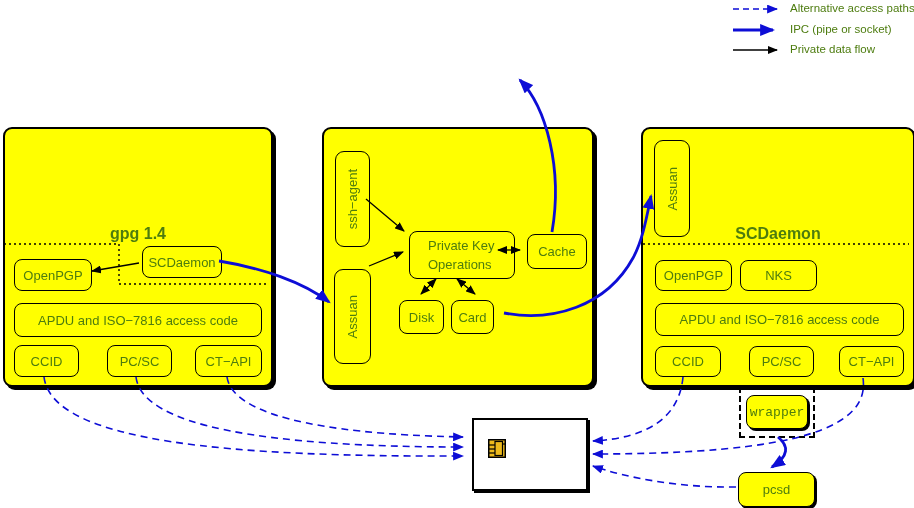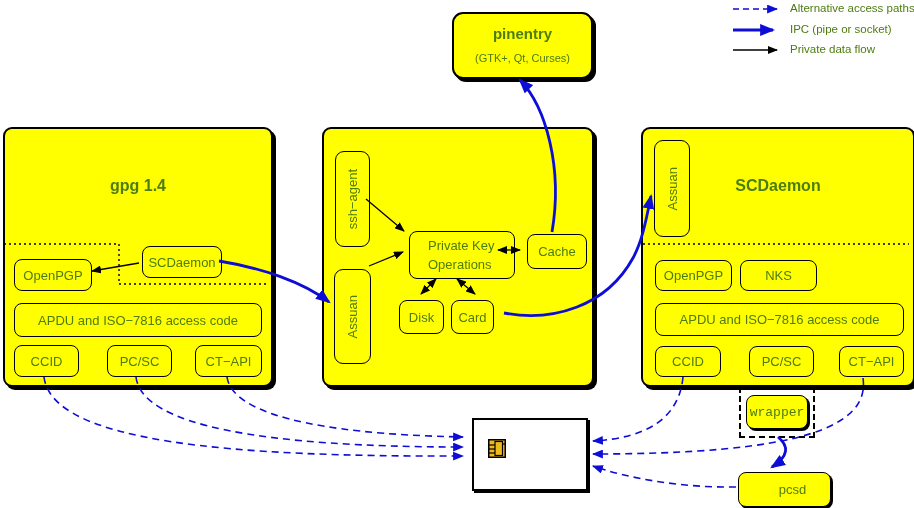--- a/index.html
+++ b/index.html
@@ -1,20 +1,20 @@
 <!DOCTYPE html>
 <html><head>
 <meta charset="utf-8">
 <style>
   html,body{margin:0;padding:0;background:#fff;}
   .canvas{position:relative;width:914px;height:508px;background:#ffffff;
           font-family:"Liberation Sans",sans-serif;color:#4d7c0f;overflow:hidden;}
   .bigbox{position:absolute;background:#ffff00;border:2px solid #000;border-radius:9px;
           box-shadow:3px 3px 0 #000;}
-  .btitle{position:absolute;left:0;width:100%;text-align:center;font-weight:bold;font-size:16px;}
+  .btitle{position:absolute;left:0;width:100%;text-align:center;font-weight:bold;font-size:16px;margin-top:48px;}
   .sbox{position:absolute;background:#ffff00;border:1.5px solid #000;border-radius:8px;
         display:flex;align-items:center;justify-content:center;font-size:13px;white-space:nowrap;}
   .vbox{position:absolute;background:#ffff00;border:1.5px solid #000;border-radius:9px;
         display:flex;align-items:center;justify-content:center;}
   .vtext{writing-mode:vertical-rl;transform:rotate(180deg);font-size:13px;white-space:nowrap;}
   .pko{flex-direction:column;align-items:flex-start;justify-content:center;
        padding-left:18px;line-height:19px;}
   .pinentry{left:452px;top:12px;width:137px;height:63px;border-radius:11px;}
   .ptitle{position:absolute;top:11px;left:0;width:100%;text-align:center;font-weight:bold;font-size:15px;}
   .psub{position:absolute;top:38px;left:0;width:100%;text-align:center;font-size:11px;}
@@ -22,36 +22,32 @@
   .smartcard{position:absolute;left:472px;top:418px;width:112px;height:69px;background:#fff;
              border:2px solid #000;box-shadow:2px 2px 0 #000;}
   .chip{position:absolute;left:14px;top:19px;}
   .wrapper-zone{position:absolute;left:739px;top:387px;width:72px;height:47px;
                 border:2px dashed #000;}
   .wrapper-box{position:absolute;left:5px;top:6px;width:60px;height:32px;background:#ffff00;
                border:1.5px solid #000;border-radius:8px;box-shadow:2px 2px 0 #000;
                display:flex;align-items:center;justify-content:center;font-size:13px;font-family:Liberation Mono, monospace;}
   .pcsd{position:absolute;left:738px;top:472px;width:75px;height:33px;background:#ffff00;
         border:1.5px solid #000;border-radius:8px;box-shadow:2px 2px 0 #000;
-        display:flex;align-items:center;justify-content:center;font-size:13px;padding-left:16px;}
+        display:flex;align-items:center;justify-content:center;font-size:13px;}
   svg.layer{position:absolute;left:0;top:0;pointer-events:none;}
 </style>
 </head>
 <body>
 
 <div class="canvas">
 
   <div class="legend-label" style="left:790px;top:2px">Alternative access paths</div>
   <div class="legend-label" style="left:790px;top:23px">IPC (pipe or socket)</div>
   <div class="legend-label" style="left:790px;top:43px">Private data flow</div>
 
-  <div class="bigbox pinentry">
-    <div class="ptitle">pinentry</div>
-    <div class="psub">(GTK+, Qt, Curses)</div>
-  </div>
 
   <div class="bigbox" style="left:3px;top:127px;width:266px;height:256px">
     <div class="btitle" style="top:48px">gpg 1.4</div>
     <div class="sbox" style="left:9px;top:130px;width:76px;height:30px">OpenPGP</div>
     <div class="sbox" style="left:137px;top:117px;width:78px;height:30px">SCDaemon</div>
     <div class="sbox" style="left:9px;top:174px;width:246px;height:32px">APDU and ISO−7816 access code</div>
     <div class="sbox" style="left:9px;top:216px;width:63px;height:30px">CCID</div>
     <div class="sbox" style="left:102px;top:216px;width:63px;height:30px">PC/SC</div>
     <div class="sbox" style="left:190px;top:216px;width:65px;height:30px">CT−API</div>
   </div>

